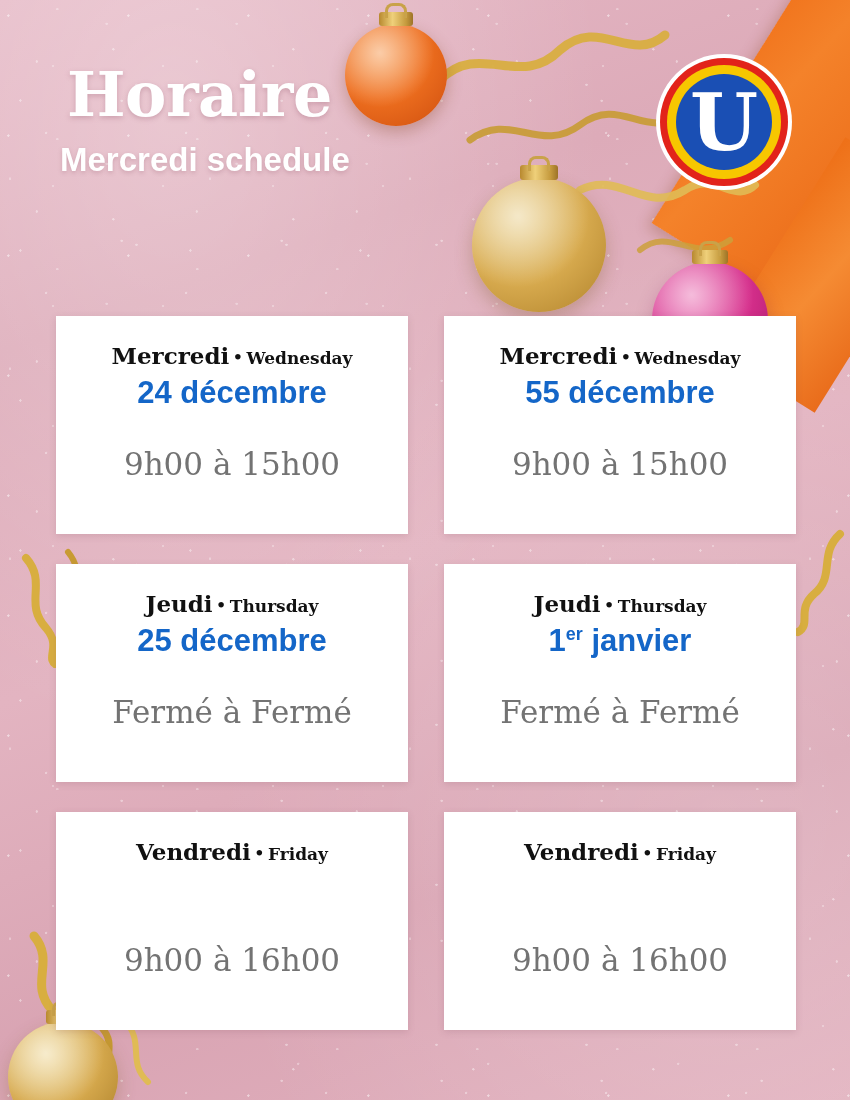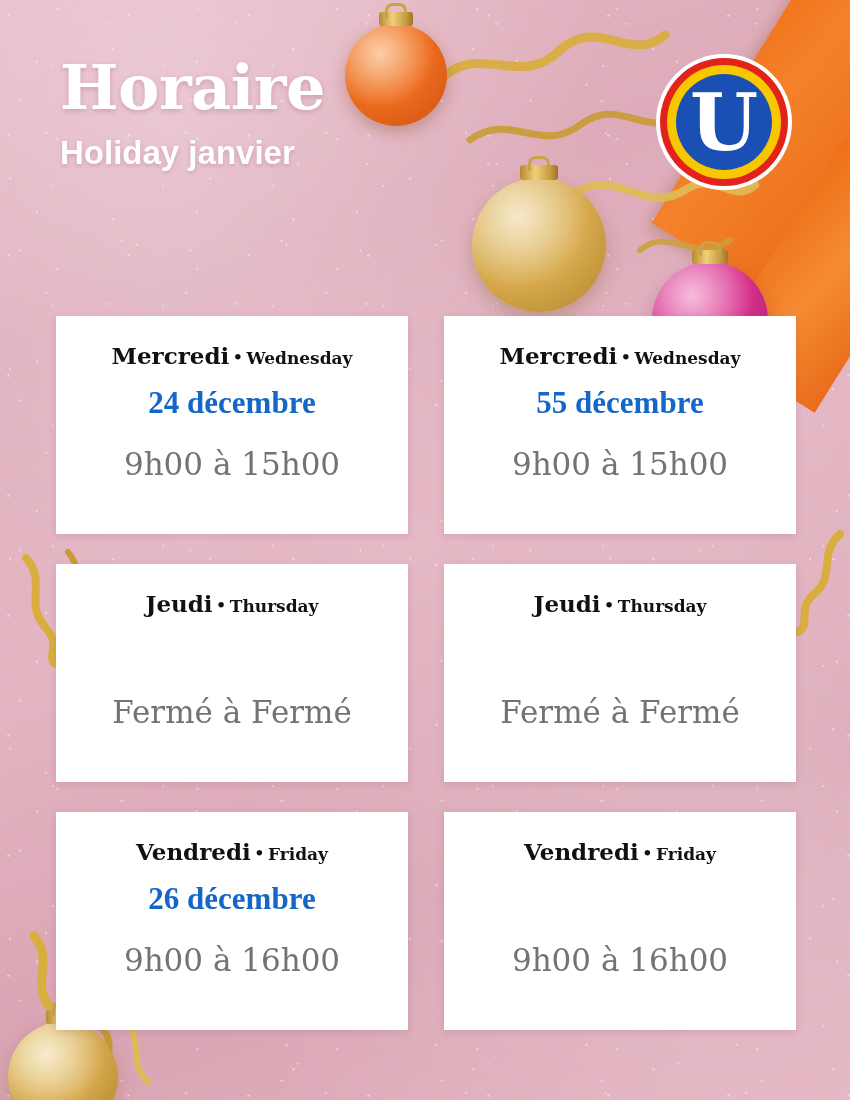--- a/index.html
+++ b/index.html
@@ -142,21 +142,21 @@
     width: 420px;
   }
   .title-fr {
     font-family: "DejaVu Serif", "Liberation Serif", serif;
     font-weight: bold;
     font-size: 62px;
     line-height: 0.97;
     color: #ffffff;
     letter-spacing: -0.5px;
     text-shadow: 0 2px 5px rgba(150,90,110,0.35);
-    margin: 0;
+    margin: 7px;
   }
   .title-en {
     font-family: "Liberation Sans", sans-serif;
     font-weight: bold;
     font-size: 33px;
     color: #ffffff;
     margin: 16px 0 0 0;
     text-shadow: 0 2px 4px rgba(150,90,110,0.3);
   }
 
@@ -192,25 +192,25 @@
   }
   .dot {
     font-size: 19px;
     padding: 0 3px;
   }
   .day-en {
     font-weight: bold;
     font-size: 17px;
   }
   .date {
-    font-family: Liberation Serif, serif;
+    font-family: Liberation Sans, sans-serif;
     font-weight: bold;
     font-size: 31px;
     color: #1466c8;
-    margin-top: 16px;
+    margin-top: 6px;
     white-space: nowrap;
   }
   .date sup {
     font-size: 0.58em;
     vertical-align: super;
   }
   .hours {
     font-family: "DejaVu Serif", "Liberation Serif", serif;
     font-size: 31px;
     color: #737373;
@@ -276,21 +276,21 @@
     <circle cx="70" cy="70" r="64" fill="#e2231a"></circle>
     <circle cx="70" cy="70" r="57" fill="#f7c700"></circle>
     <circle cx="70" cy="70" r="48" fill="#1a4fb4"></circle>
     <text x="70" y="98" text-anchor="middle" font-family="'DejaVu Serif','Liberation Serif',serif" font-size="78" font-weight="bold" fill="#ffffff">U</text>
   </svg>
 
   <div class="header">
     <h1 class="title-fr">
       <span>Horaire</span><br>
     </h1>
-    <p class="title-en">Holiday janvier</p>
+    <p class="title-en">Mercredi schedule</p>
   </div>
 
   <div class="grid">
 
     <div class="card">
       <div class="dayline">
         <span class="day-fr">Mercredi</span><span class="dot">•</span><span class="day-en">Wednesday</span>
       </div>
       <div class="date"><span>24</span><sup></sup><span> décembre</span></div>
       <div class="hours">9h00 à 15h00</div>
@@ -301,35 +301,36 @@
         <span class="day-fr">Mercredi</span><span class="dot">•</span><span class="day-en">Wednesday</span>
       </div>
       <div class="date"><span>55</span><sup></sup><span> décembre</span></div>
       <div class="hours">9h00 à 15h00</div>
     </div>
 
     <div class="card">
       <div class="dayline">
         <span class="day-fr">Jeudi</span><span class="dot">•</span><span class="day-en">Thursday</span>
       </div>
+      <div class="date"><span>25</span><sup></sup><span> décembre</span></div>
       <div class="hours">Fermé à Fermé</div>
     </div>
 
     <div class="card">
       <div class="dayline">
         <span class="day-fr">Jeudi</span><span class="dot">•</span><span class="day-en">Thursday</span>
       </div>
+      <div class="date"><span>1</span><sup>er</sup><span> janvier</span></div>
       <div class="hours">Fermé à Fermé</div>
     </div>
 
     <div class="card">
       <div class="dayline">
         <span class="day-fr">Vendredi</span><span class="dot">•</span><span class="day-en">Friday</span>
       </div>
-      <div class="date"><span>26</span><sup></sup><span> décembre</span></div>
       <div class="hours">9h00 à 16h00</div>
     </div>
 
     <div class="card">
       <div class="dayline">
         <span class="day-fr">Vendredi</span><span class="dot">•</span><span class="day-en">Friday</span>
       </div>
       <div class="hours">9h00 à 16h00</div>
     </div>
 

